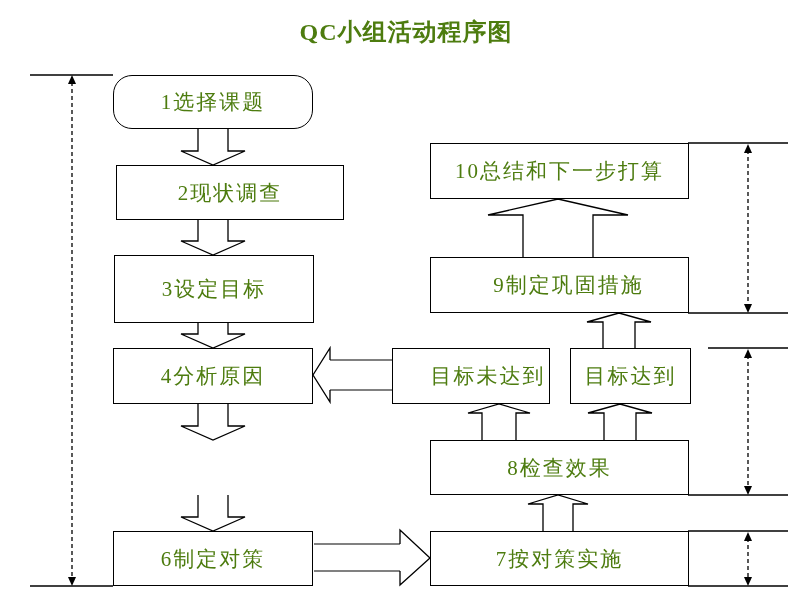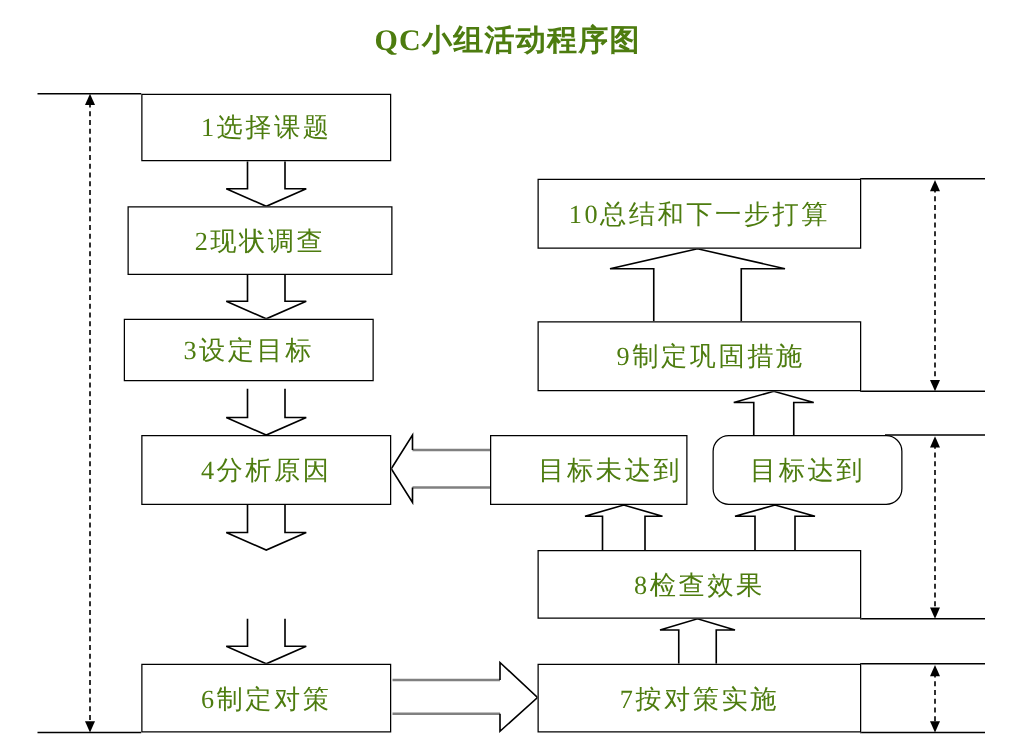--- a/index.html
+++ b/index.html
@@ -71,27 +71,27 @@
     <polyline class="black-line" points="603,348 603,322 587,322 619,313 651,322 635,322 635,348"></polyline>
     <polyline class="black-line" points="523,257 523,215 488,215 558,199 628,215 593,215 593,257"></polyline>
 
     <line class="gray-shaft" x1="392" y1="360" x2="330" y2="360"></line>
     <line class="gray-shaft" x1="392" y1="390" x2="330" y2="390"></line>
     <polyline class="black-line" points="330,360 330,348 313,375 330,402 330,390"></polyline>
   </svg>
 
   <div class="diagram-title">QC小组活动程序图</div>
 
-  <div class="node" style="left:113px; top:75px;  width:200px; height:54px;">1选择课题</div>
-  <div class="node" style="left:102px; top:165px; width:212px; height:55px;">2现状调查</div>
-  <div class="node" style="left:99px; top:255px; width:200px; height:50px;">3设定目标</div>
+  <div class="node" style="left:113px; top:75px;  width:200px; height:54px;border-radius:19px;">1选择课题</div>
+  <div class="node" style="left:116px; top:165px; width:228px; height:55px;">2现状调查</div>
+  <div class="node" style="left:114px; top:255px; width:200px; height:68px;">3设定目标</div>
   <div class="node" style="left:113px; top:348px; width:200px; height:56px;">4分析原因</div>
   <div class="node" style="left:113px; top:531px; width:200px; height:55px;">6制定对策</div>
 
   <div class="node" style="left:430px; top:531px; width:259px; height:55px;">7按对策实施</div>
   <div class="node" style="left:430px; top:440px; width:259px; height:55px;">8检查效果</div>
   <div class="node" style="left:430px; top:257px; width:259px; height:56px;padding-left:18px;">9制定巩固措施</div>
   <div class="node" style="left:430px; top:143px; width:259px; height:56px;text-align:center;">10总结和下一步打算</div>
 
   <div class="node" style="left:392px; top:348px; width:158px; height:56px;padding-left:34px;">目标未达到</div>
-  <div class="node" style="left:570px; top:348px; width:152px; height:56px;border-radius:13px;">目标达到</div>
+  <div class="node" style="left:570px; top:348px; width:121px; height:56px;">目标达到</div>
 
 </div>
 
 </body></html>

